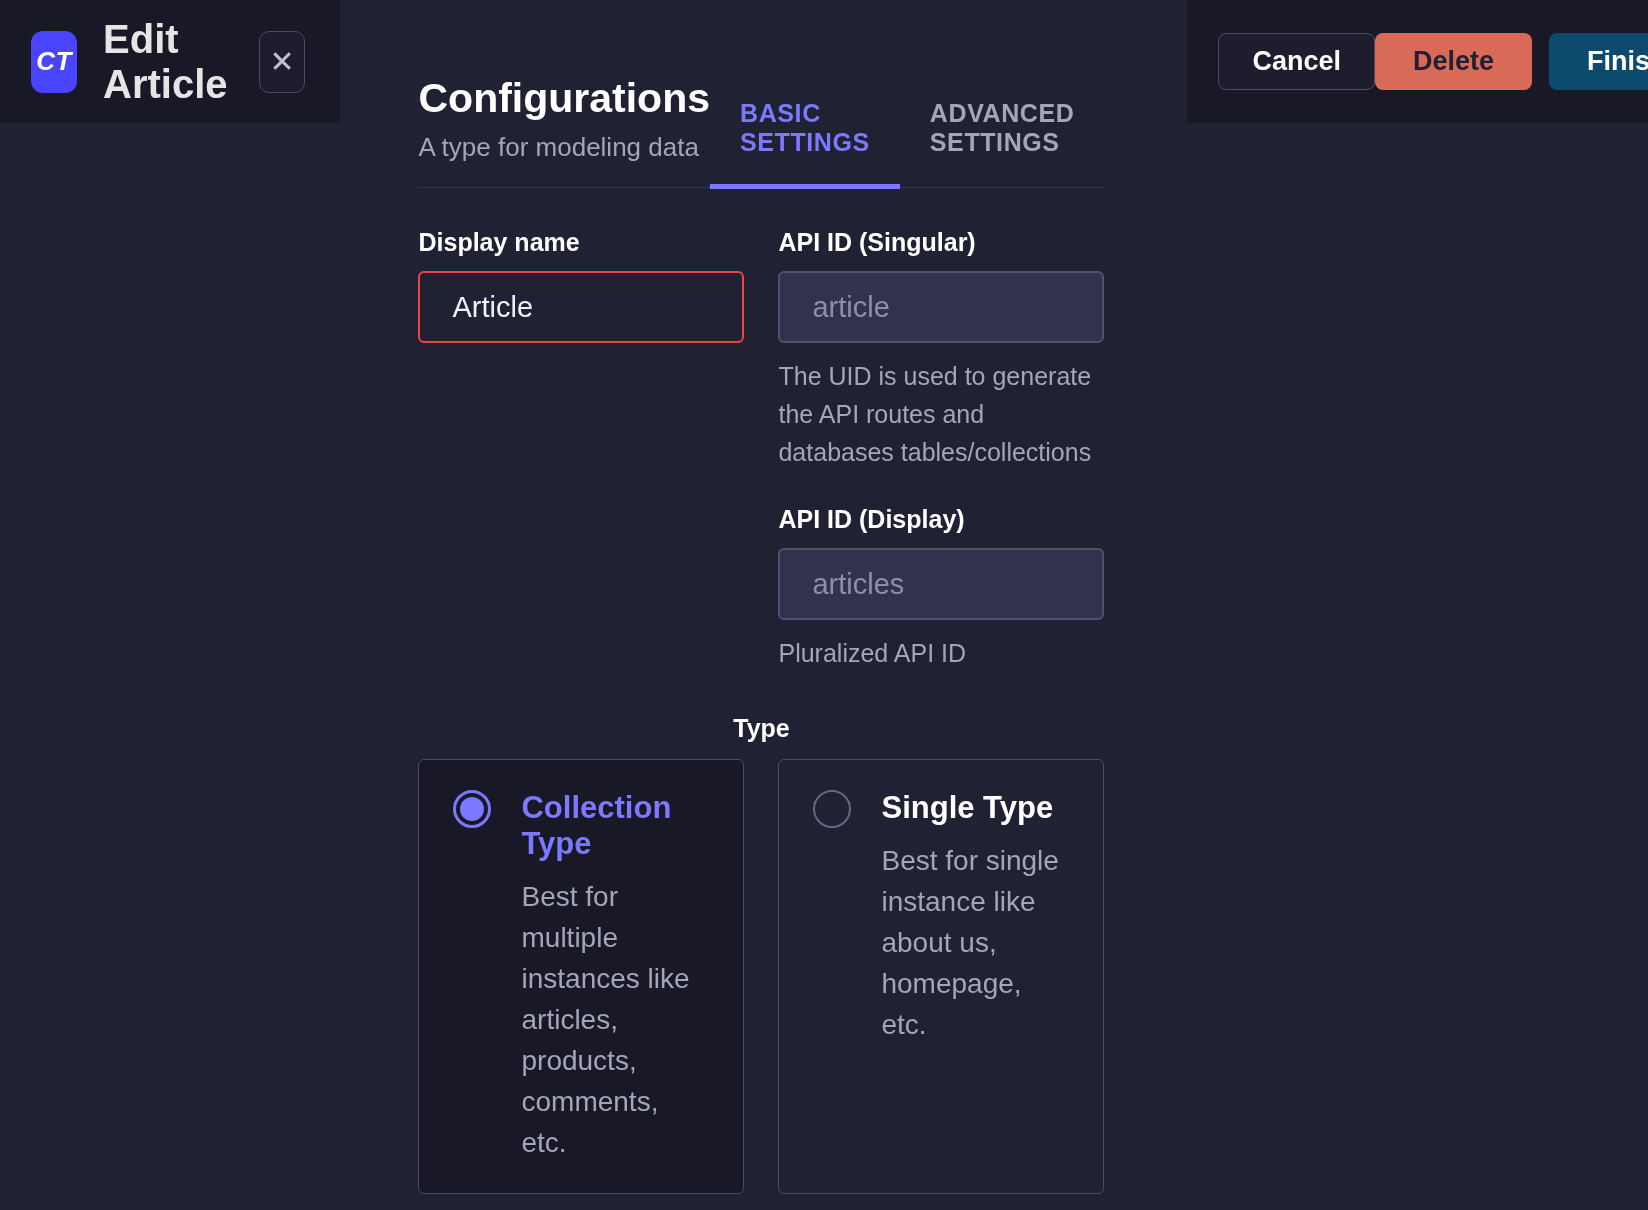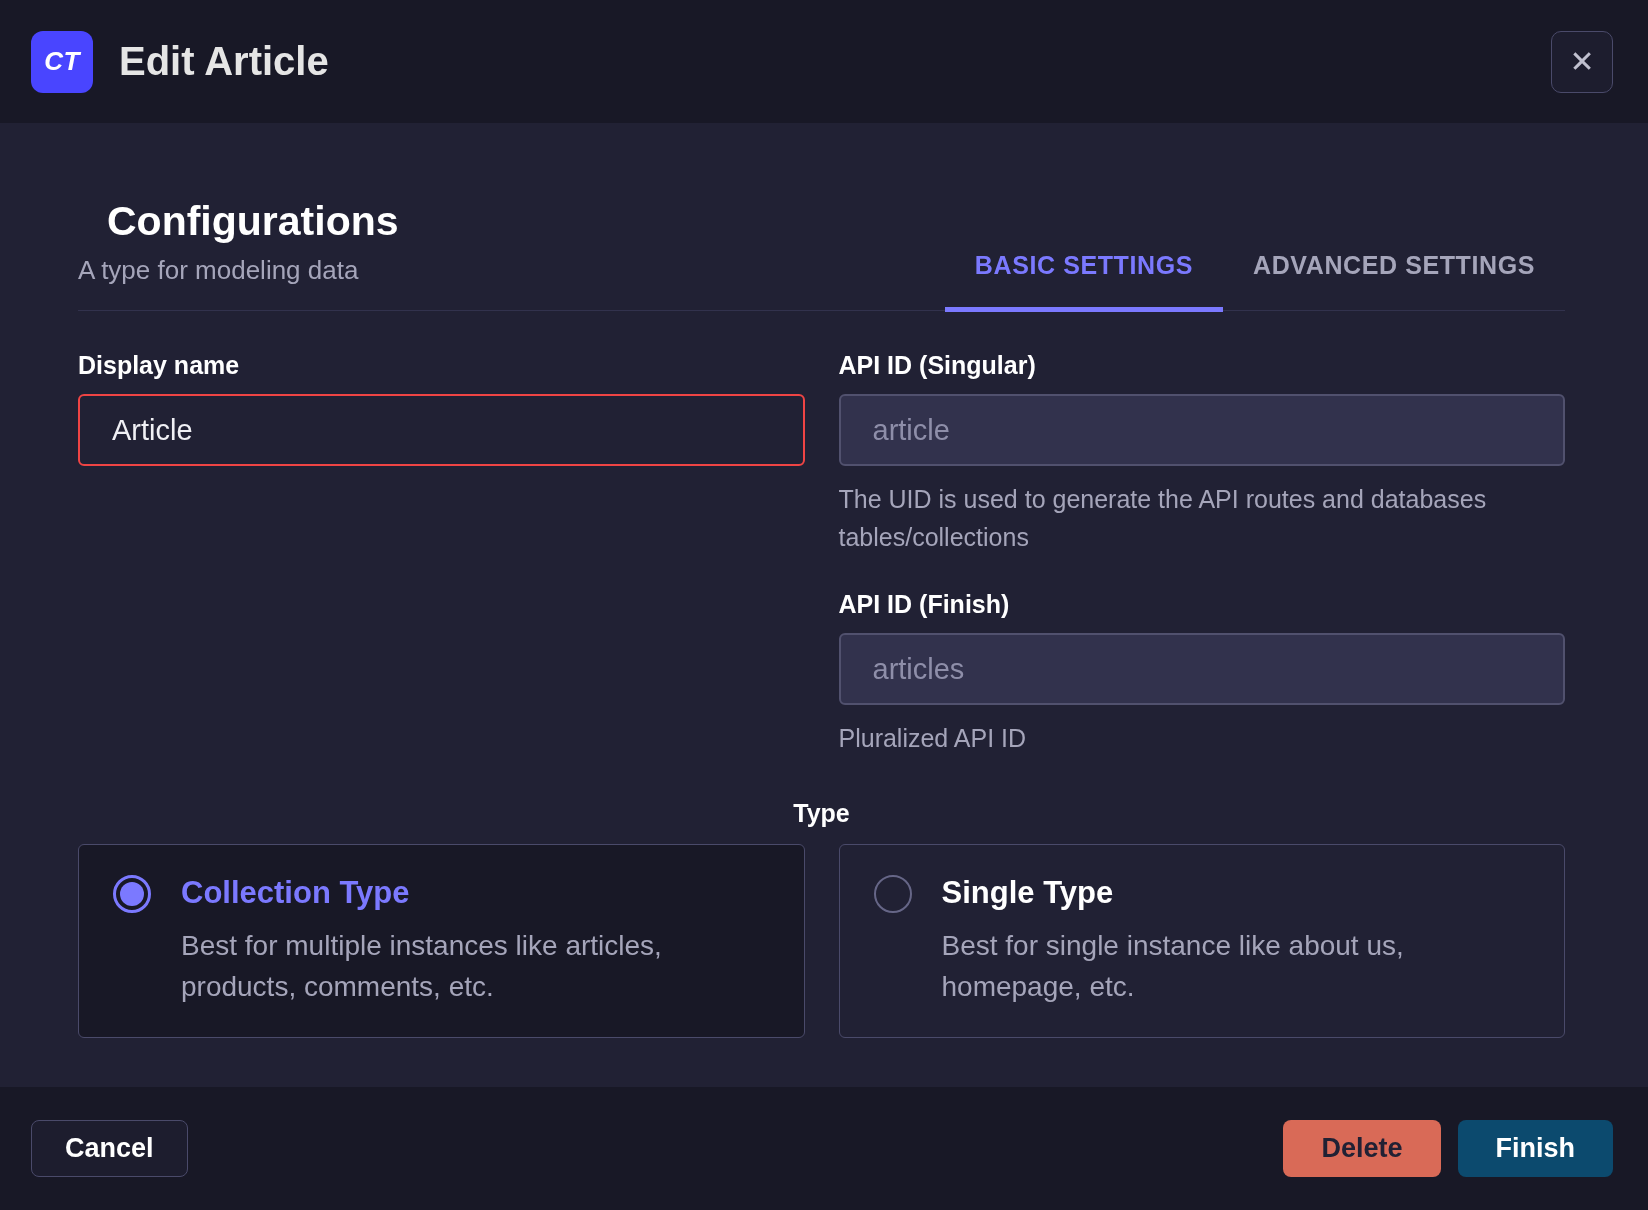--- a/index.html
+++ b/index.html
@@ -3,21 +3,21 @@
 <meta charset="utf-8">
 <style>
   * { margin: 0; padding: 0; box-sizing: border-box; }
   html, body { width: 1648px; height: 1210px; }
   body {
     font-family: "Liberation Sans", sans-serif;
     background: #212134;
     color: #ffffff;
     overflow: hidden;
   }
-  .modal { width: 1648px; height: 1210px; display: flex; flex-direction: column; }
+  .modal { width: 1648px; height: 1210px; display: flex; flex-direction: row; }
 
   
   .header {
     height: 123px; flex: 0 0 123px;
     background: #181826;
     display: flex; align-items: center;
     padding: 0 35px 0 31px;
   }
   .badge {
     width: 62px; height: 62px; border-radius: 12px;
@@ -39,21 +39,21 @@
   
   .body {
     flex: 1; background: #212134;
     padding: 75px 83px 0 78px;
   }
   .section-head {
     display: flex; justify-content: space-between; align-items: flex-end;
     border-bottom: 1px solid #32324d;
   }
   .section-titles { padding-bottom: 24px; }
-  .section-title { font-size: 41px; font-weight: 700; color: #ffffff; margin-left: 29px; }
+  .section-title { font-size: 41px; font-weight: 700; color: #ffffff; }
   .section-subtitle { margin-top: 10px; font-size: 26px; color: #a5a5ba; }
   .tabs { display: flex; align-items: flex-end; }
   .tab {
     position: relative;
     padding: 0 30px 30px 30px;
     font-size: 25px; font-weight: 600; letter-spacing: 0.6px;
     color: #a5a5ba; cursor: pointer;
   }
   .tab.active { color: #7b79ff; }
   .tab.active::after {
@@ -166,21 +166,21 @@
       </div>
 
       <div>
         <div class="field">
           <div class="field-label">API ID (Singular)</div>
           <input class="text-input filled" type="text" value="article" style="">
           <div class="hint">The UID is used to generate the API routes and databases tables/collections</div>
         </div>
 
         <div class="field">
-          <div class="field-label">API ID (Finish)</div>
+          <div class="field-label">API ID (Display)</div>
           <input class="text-input filled" type="text" value="articles" style="">
           <div class="hint">Pluralized API ID</div>
         </div>
       </div>
     </div>
 
     <div class="type-label">Type</div>
 
     <div class="type-grid">
       <div class="type-card selected">

